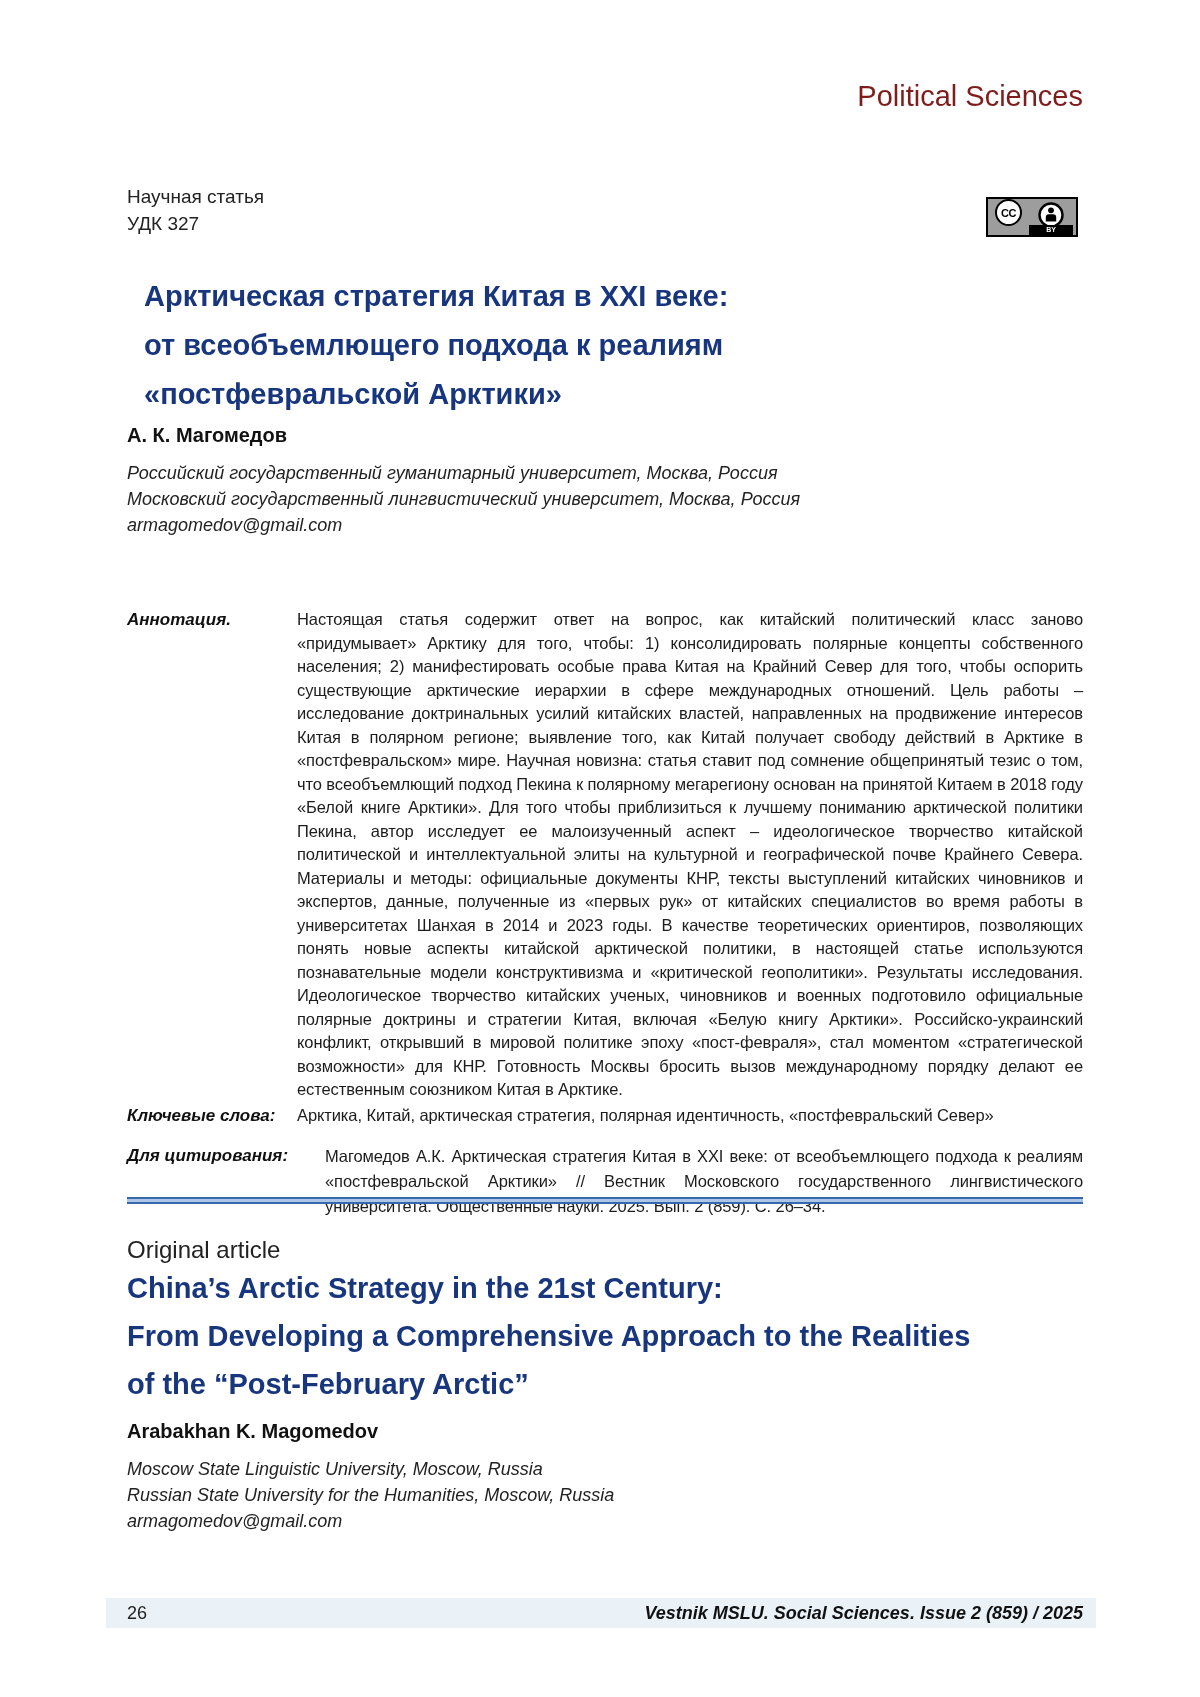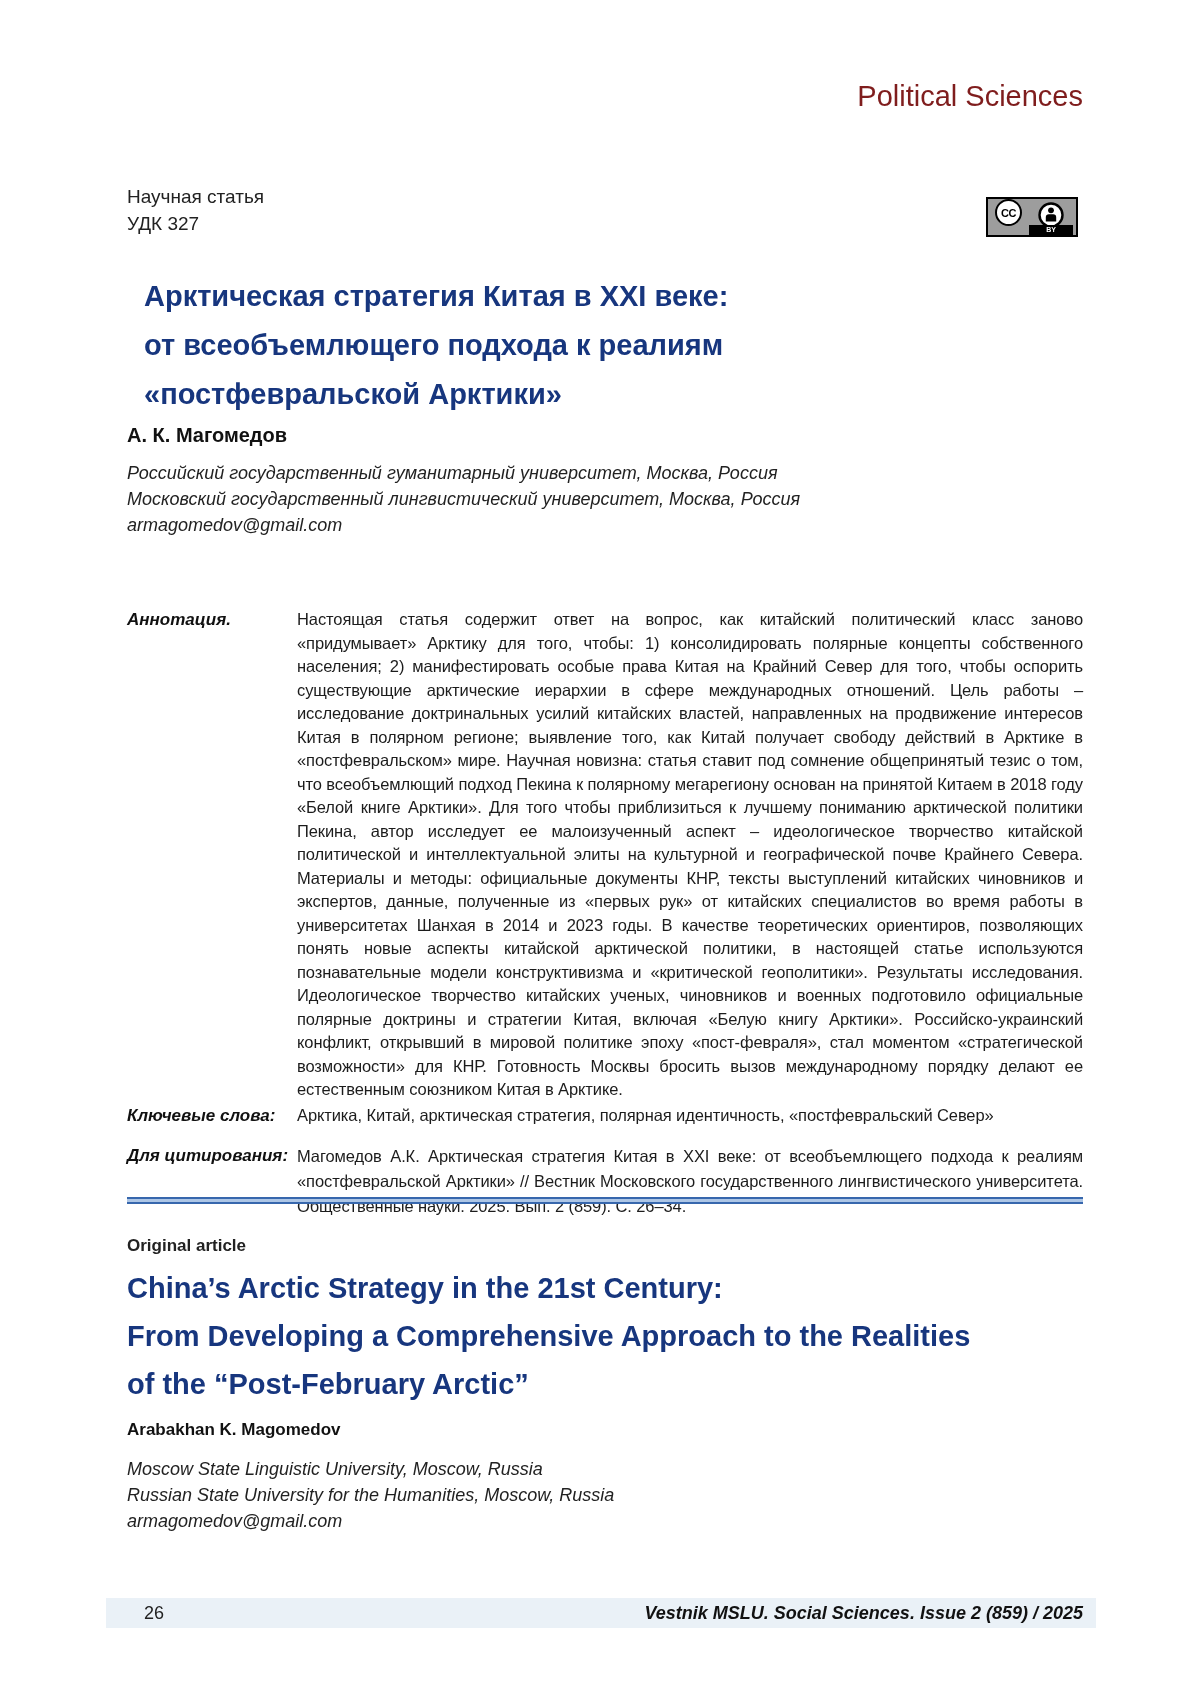--- a/index.html
+++ b/index.html
@@ -68,47 +68,47 @@
     font-style:italic; font-weight:bold; font-size:17px; line-height:23.5px; color:#111;
   }
   .hang-text {
     flex:1;
     font-size:16.5px; line-height:23.5px; text-align:justify; color:#1c1c1c;
     letter-spacing:-0.1px;
   }
   .abstract-row { top:588px; }
   .keywords-row { top:1084px; }
   .keywords-row .hang-text { text-align:left; }
-  .citation-row { top:1124px; }
+  .citation-row { top:1124px;gap:28px; }
   .citation-row .hang-text { line-height:25px; }
   .section-divider {
     position:absolute; top:1197px; left:127px; width:956px; height:3px;
     background:#adc6e6;
     border-top:2px solid #3767ad;
     border-bottom:2px solid #3767ad;
   }
   .original-article {
     position:absolute; top:1236px; left:127px;
-    font-size:17px; color:#222;font-weight:bold;
+    font-size:24px; color:#222;
   }
   .en-title {
     position:absolute; top:1264px; left:127px; width:966px;
     font-size:29px; font-weight:bold; color:#17367e;
     line-height:48px;
   }
   .en-author {
     position:absolute; top:1420px; left:127px;
-    font-size:17px; font-weight:bold; color:#111;
+    font-size:20px; font-weight:bold; color:#111;
   }
   .en-affil { position:absolute; top:1456px; left:127px; }
   .footer-bar {
     position:absolute; top:1598px; left:106px; width:990px; height:30px;
     background:#eaf1f7;
     display:flex; align-items:center; justify-content:space-between;
-    box-sizing:border-box; padding:0 13px 0 38px;
+    box-sizing:border-box; padding:0 13px 0 21px;
   }
   .page-number { font-size:18px; color:#222; }
   .journal-reference { font-size:18px; font-weight:bold; font-style:italic; color:#111; }
 </style>
 </head>
 <body>
 
 <div class="page">
 
   <div class="journal-section">Political Sciences</div>

